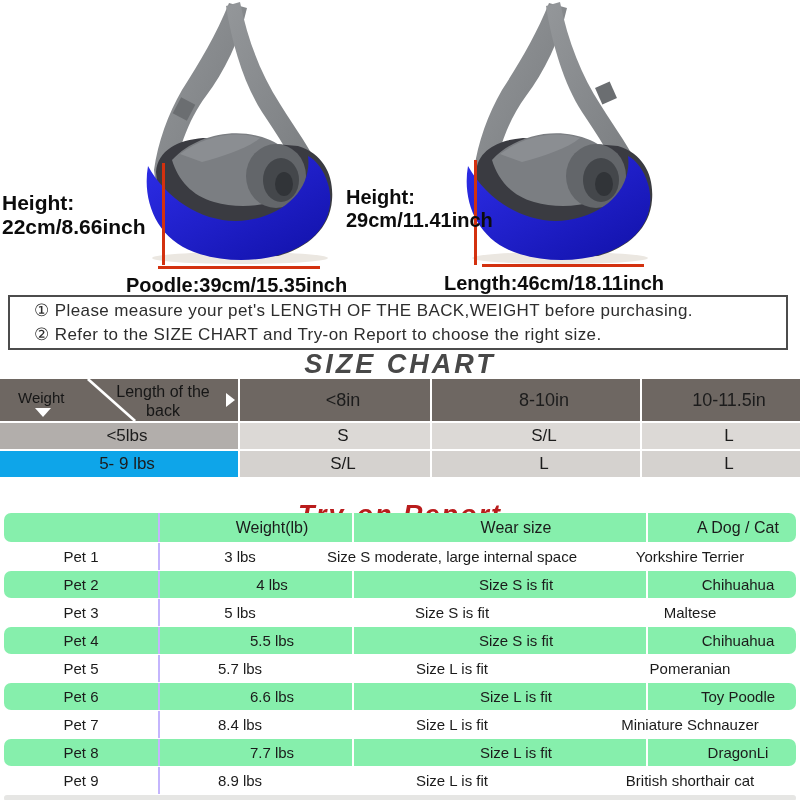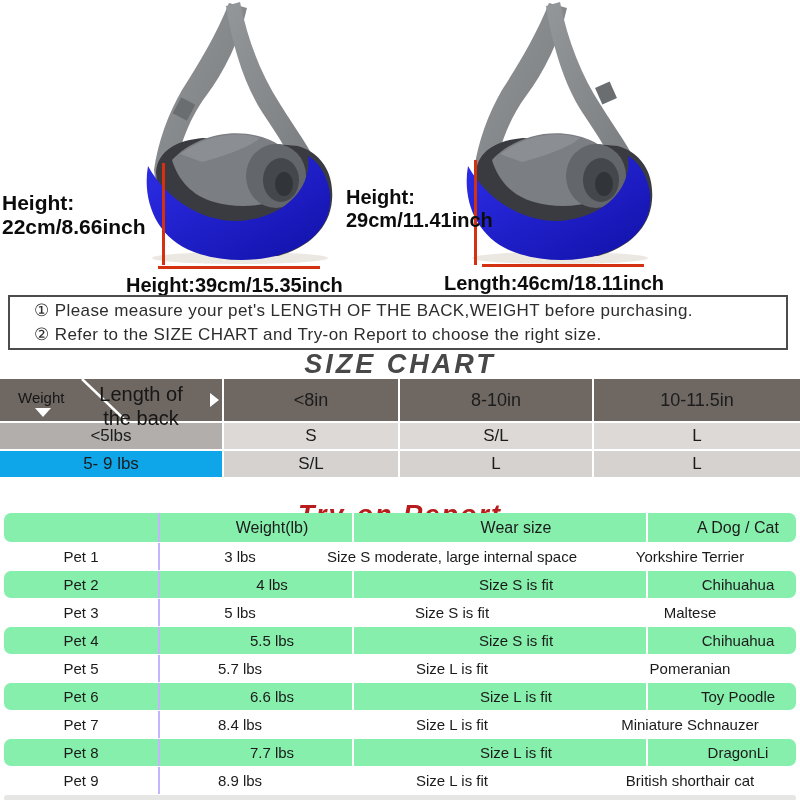--- a/index.html
+++ b/index.html
@@ -34,34 +34,34 @@
   }
   .notice p { margin:0; font-size:17px; color:#2d2d2d; letter-spacing:0.4px; }
 
   
   .sc-title {
     position:absolute; top:349px; left:0; width:800px; text-align:center;
     font-size:27px; font-weight:bold; font-style:italic; letter-spacing:3px; color:#484848;
   }
   .sc-table { position:absolute; top:379px; left:0; width:800px; }
   .sc-row { display:flex; gap:2px; margin-bottom:2px; }
-  .sc-cell { display:flex; align-items:center; justify-content:center; color:#1c1c1c; }
+  .sc-cell { display:flex; align-items:center; justify-content:center; color:#1c1c1c;padding-left:16px; }
   .sc-c0 { width:222px; } .sc-c1 { width:174px; } .sc-c2 { width:192px; } .sc-c3 { flex:1; }
   .sc-head .sc-cell { height:42px; background:#6e6762; font-size:18px; }
   .sc-body1 .sc-cell, .sc-body2 .sc-cell { height:26px; font-size:17px; }
   .sc-body1 .sc-c0 { background:#b2aeab; }
   .sc-body1 .sc-c1, .sc-body1 .sc-c2, .sc-body1 .sc-c3 { background:#dcd9d6; }
   .sc-body2 .sc-c0 { background:#0ea5e9; }
   .sc-body2 .sc-c1, .sc-body2 .sc-c2, .sc-body2 .sc-c3 { background:#d5d2cf; }
 
   .sc-corner { position:relative; }
   .sc-corner .diag { position:absolute; left:0; top:0; width:100%; height:100%; }
   .corner-weight { position:absolute; left:18px; top:10px; font-size:15px; color:#161616; }
-  .corner-length { position:absolute; left:94px; top:3px; width:94px; text-align:center;
-                   font-size:20px; line-height:1.2; color:#161616; }
+  .corner-length { position:absolute; left:116px; top:3px; width:94px; text-align:center;
+                   font-size:16px; line-height:1.2; color:#161616; }
   .tri-down { position:absolute; left:35px; top:29px; width:0; height:0;
               border-left:8px solid transparent; border-right:8px solid transparent;
               border-top:9px solid #fff; }
   .tri-right { position:absolute; right:3px; top:14px; width:0; height:0;
                border-top:7px solid transparent; border-bottom:7px solid transparent;
                border-left:9px solid #fff; }
 
   
   .tr-title {
     position:absolute; top:500px; left:0; width:800px; text-align:center;
@@ -129,21 +129,21 @@
   <div class="mline hline-right"></div>
 
   <div class="h-label height-left">
     <div>Height:</div>
     <div>22cm/8.66inch</div>
   </div>
   <div class="h-label height-right">
     <div>Height:</div>
     <div>29cm/11.41inch</div>
   </div>
-  <div class="h-label length-left">Height:39cm/15.35inch</div>
+  <div class="h-label length-left">Poodle:39cm/15.35inch</div>
   <div class="h-label length-right">Length:46cm/18.11inch</div>
 
   <div class="notice">
     <p>① Please measure your pet's LENGTH OF THE BACK,WEIGHT before purchasing.</p>
     <p>② Refer to the SIZE CHART and Try-on Report to choose the right size.</p>
   </div>
 
   <div class="sc-title">SIZE CHART</div>
 
   <div class="sc-table">

